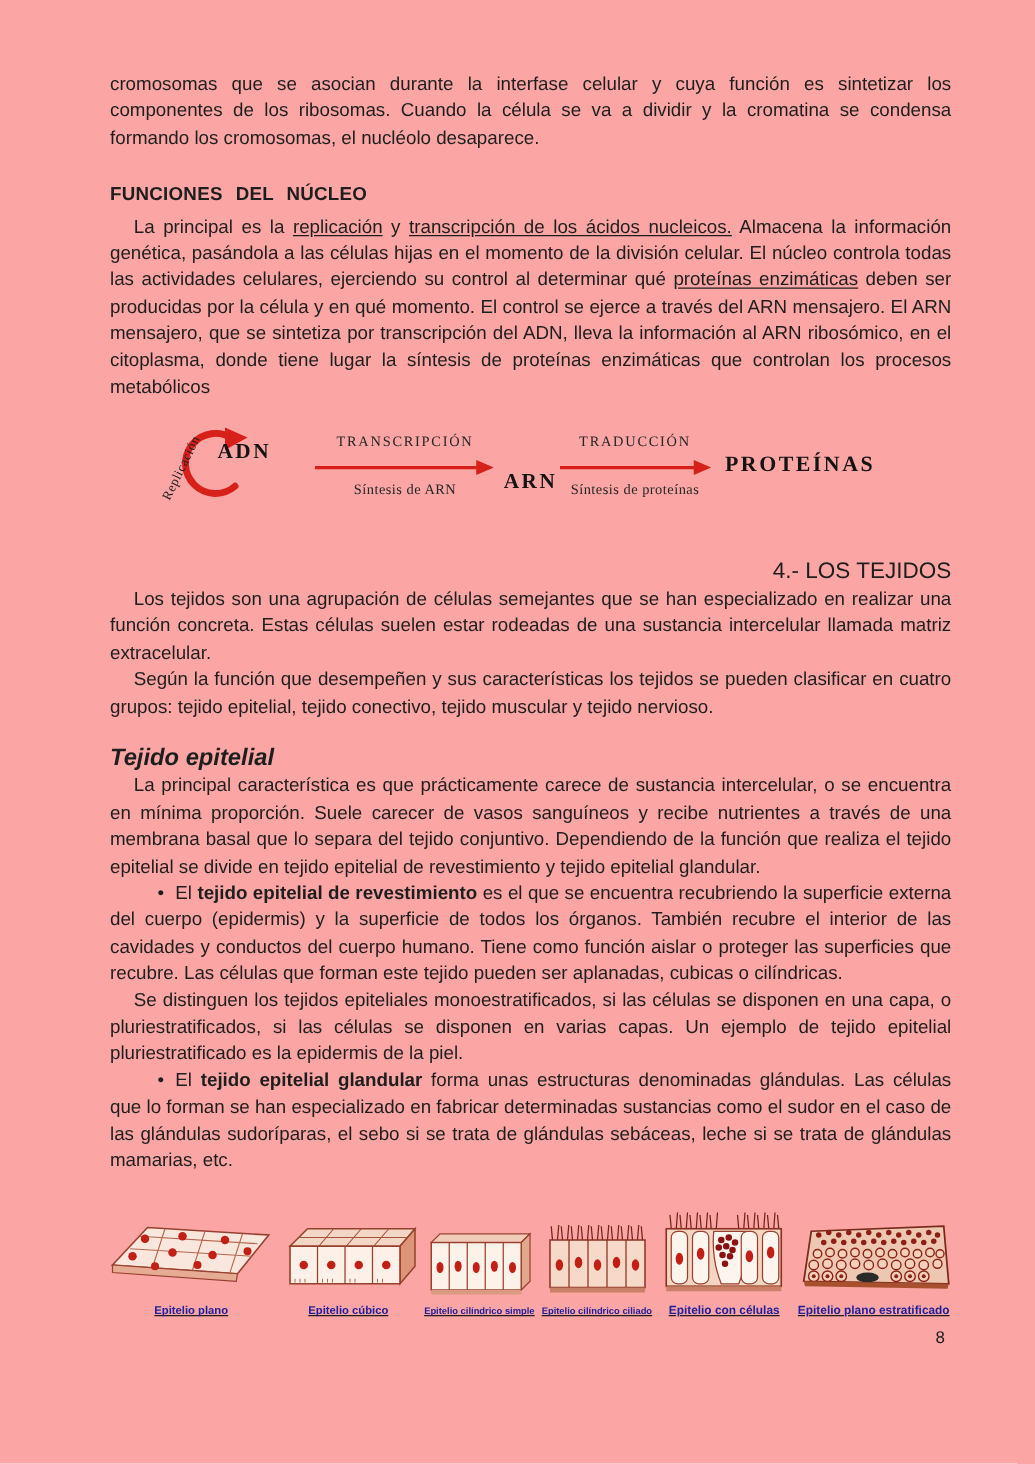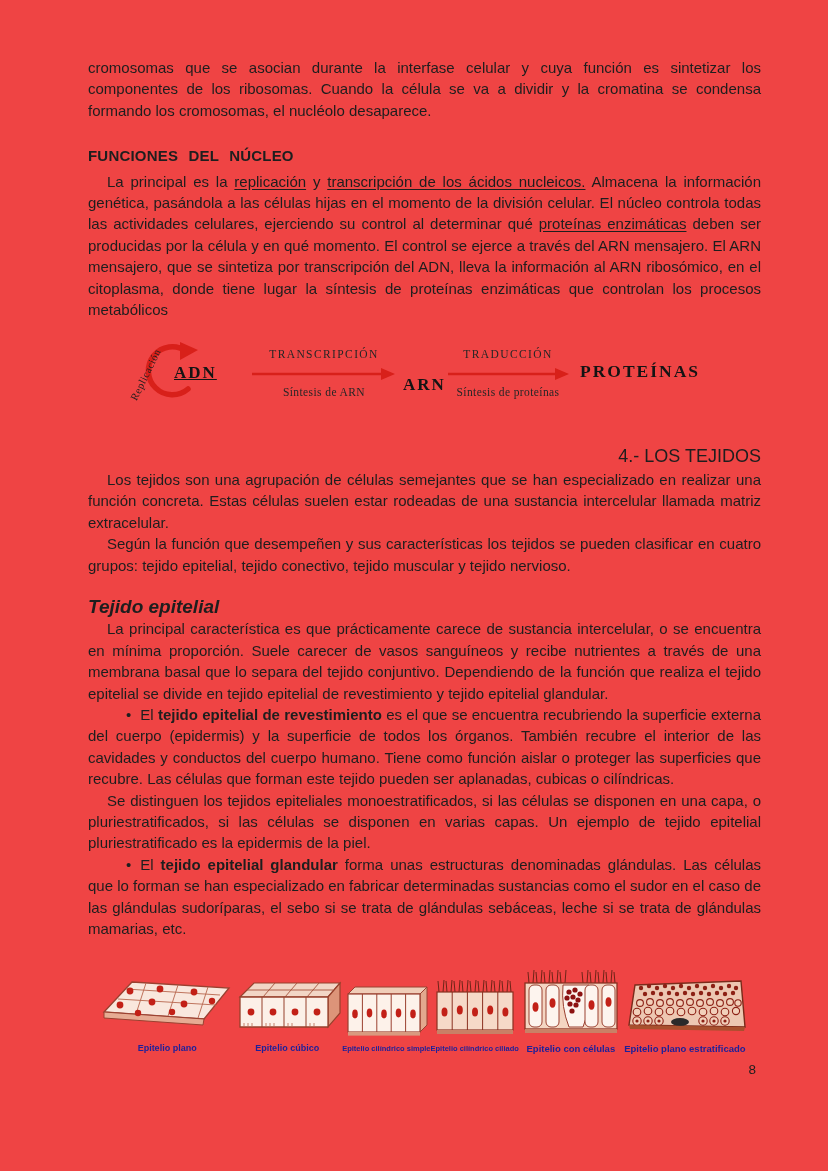--- a/index.html
+++ b/index.html
@@ -1,17 +1,17 @@
 <!DOCTYPE html>
 <html><head>
 <meta charset="utf-8">
 <style>
   html,body { margin:0; padding:0; background:#ffffff; }
   .page {
-    position:relative; width:828px; height:1171px; background:#ef4444;
+    position:relative; width:828px; height:1171px; background:#fca5a5;
     font-family:"Liberation Sans","DejaVu Sans",sans-serif; color:#1e1e1e; overflow:hidden;
   }
   .content {
     position:absolute; left:88px; top:57px; width:673px;
     font-size:15px; line-height:21.4px; text-align:justify;
   }
   p { margin:0; }
   .indent { text-indent:19px; }
   .u { text-decoration:underline; text-underline-offset:2px; }
   .bold { font-weight:bold; }
@@ -26,21 +26,21 @@
     position:relative; height:96px; margin-top:14px;
     font-family:"Liberation Serif","DejaVu Serif",serif; color:#262626; text-align:left;
   }
   .dg-abs { position:absolute; white-space:nowrap; }
   .dg-big { font-weight:bold; font-size:17px; letter-spacing:2px; color:#141414; }
   .dg-cap { font-size:11.5px; letter-spacing:1.4px; text-align:center; }
   .dg-sub { font-size:11.5px; letter-spacing:.4px; text-align:center; }
   .dg-rep { font-size:10.5px; letter-spacing:.5px; transform:rotate(-64deg); transform-origin:center; color:#1c1c1c; }
 
   
-  .figures { display:flex; justify-content:center; align-items:flex-end; margin-top:28px; }
+  .figures { display:flex; justify-content:space-between; align-items:flex-end; margin-top:28px;text-decoration:underline; }
   .figure { display:flex; flex-direction:column; align-items:center; }
   .fig-label { font-weight:bold; color:#20209a; margin-top:1px; white-space:nowrap; }
   .fl-a { font-size:9px; }
   .fl-b { font-size:7.5px; }
   .fl-c { font-size:9.5px; }
   .page-number { position:absolute; right:72px; top:1062px; font-size:13.5px; color:#1e1e1e; }
 </style>
 </head>
 <body>
 
@@ -52,21 +52,21 @@
     <p class="h-nucleo">FUNCIONES DEL NÚCLEO</p>
 
     <p class="indent"><span>La principal es la </span><span class="u">replicación</span><span> y </span><span class="u">transcripción de los ácidos nucleicos.</span><span> Almacena la información genética, pasándola a las células hijas en el momento de la división celular. El núcleo controla todas las actividades celulares, ejerciendo su control al determinar qué </span><span class="u">proteínas enzimáticas</span><span> deben ser producidas por la célula y en qué momento. El control se ejerce a través del ARN mensajero. El ARN mensajero, que se sintetiza por transcripción del ADN, lleva la información al ARN ribosómico, en el citoplasma, donde tiene lugar la síntesis de proteínas enzimáticas que controlan los procesos metabólicos</span></p>
 
     <div class="diagram">
       <svg class="dg-abs" style="left:46px; top:2px;" width="66" height="70" viewBox="0 0 66 70">
         <path d="M 54 53 A 24 24 0 1 1 52 15" fill="none" stroke="#d8201a" stroke-width="5.5" stroke-linecap="round"></path>
         <polygon points="46,6 64,14 46,24" fill="#d8201a"></polygon>
       </svg>
       <span class="dg-abs dg-rep" style="left:30px; top:30px;">Replicación</span>
-      <span class="dg-abs dg-big" style="left:86px; top:28px;text-decoration:underline;">ADN</span>
+      <span class="dg-abs dg-big" style="left:86px; top:16px;">ADN</span>
 
       <span class="dg-abs dg-cap" style="left:168px; top:10px; width:136px;">TRANSCRIPCIÓN</span>
       <svg class="dg-abs" style="left:162px; top:33px;" width="146" height="14" viewBox="0 0 146 14">
         <line x1="2" y1="7" x2="132" y2="7" stroke="#d8201a" stroke-width="2.6"></line>
         <polygon points="131,1 145,7 131,13" fill="#d8201a"></polygon>
       </svg>
       <span class="dg-abs dg-sub" style="left:168px; top:48px; width:136px;">Síntesis de ARN</span>
 
       <span class="dg-abs dg-big" style="left:315px; top:28px;margin-top:12px;">ARN</span>
 

